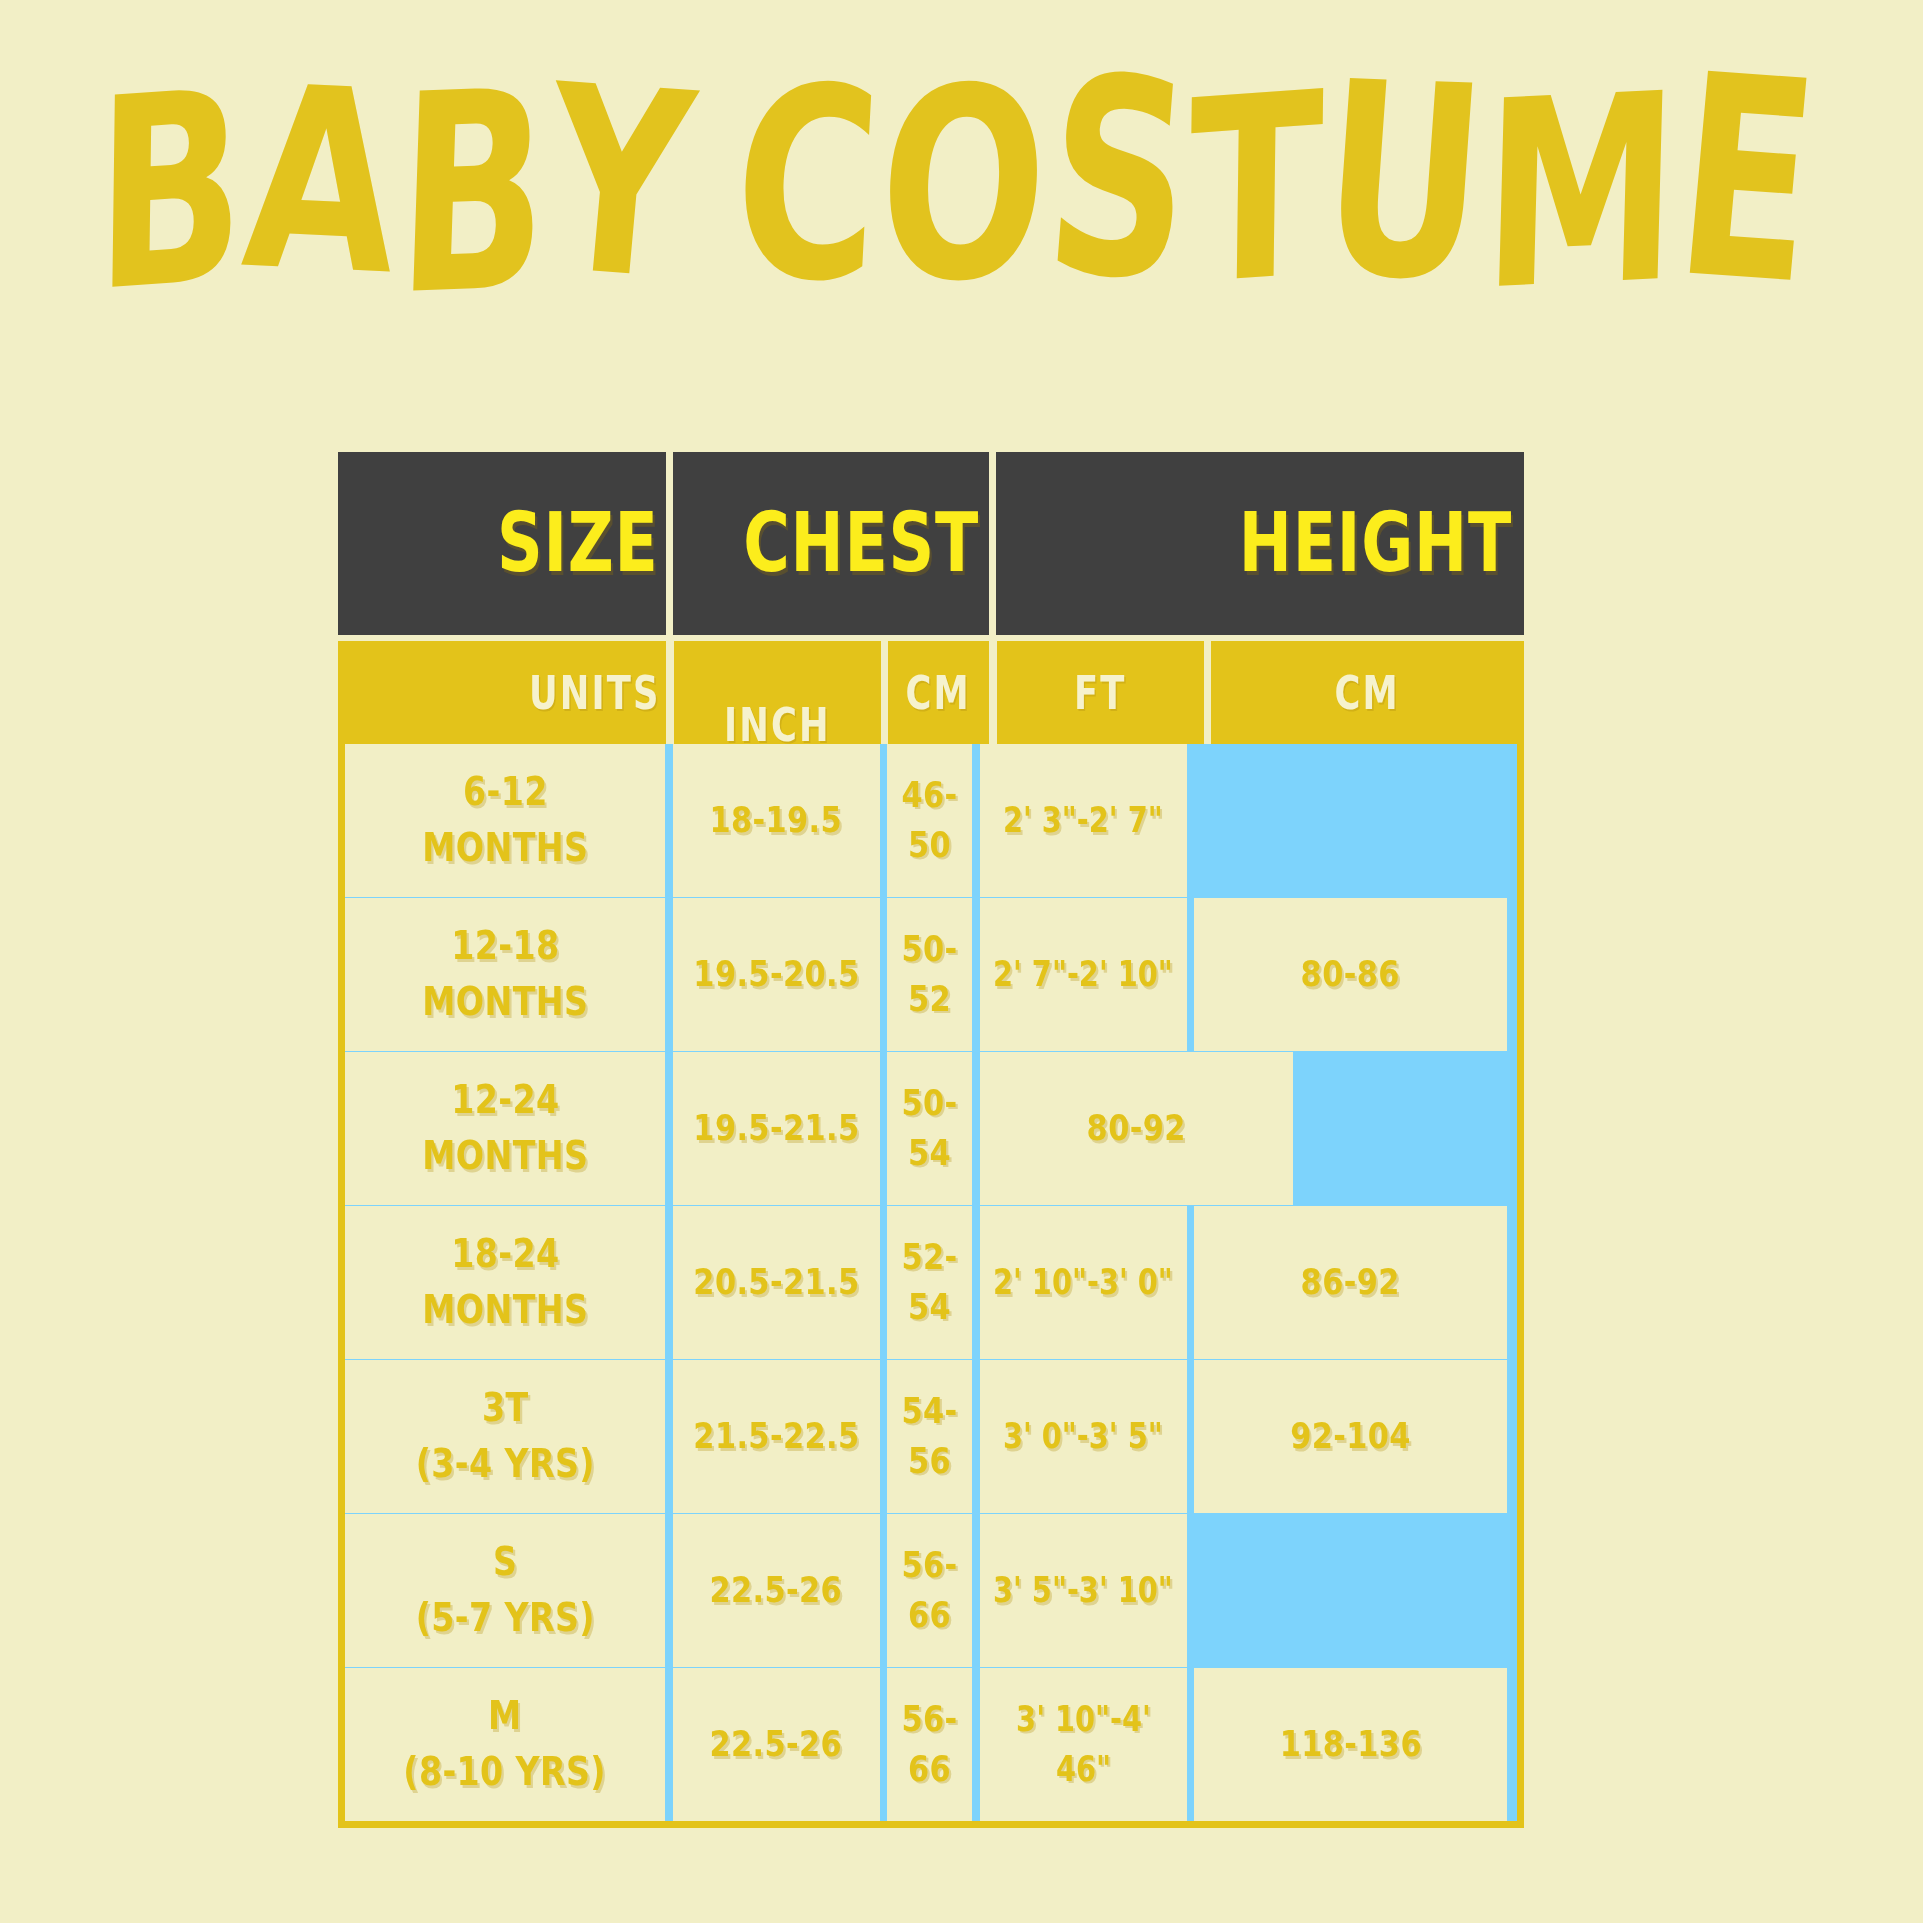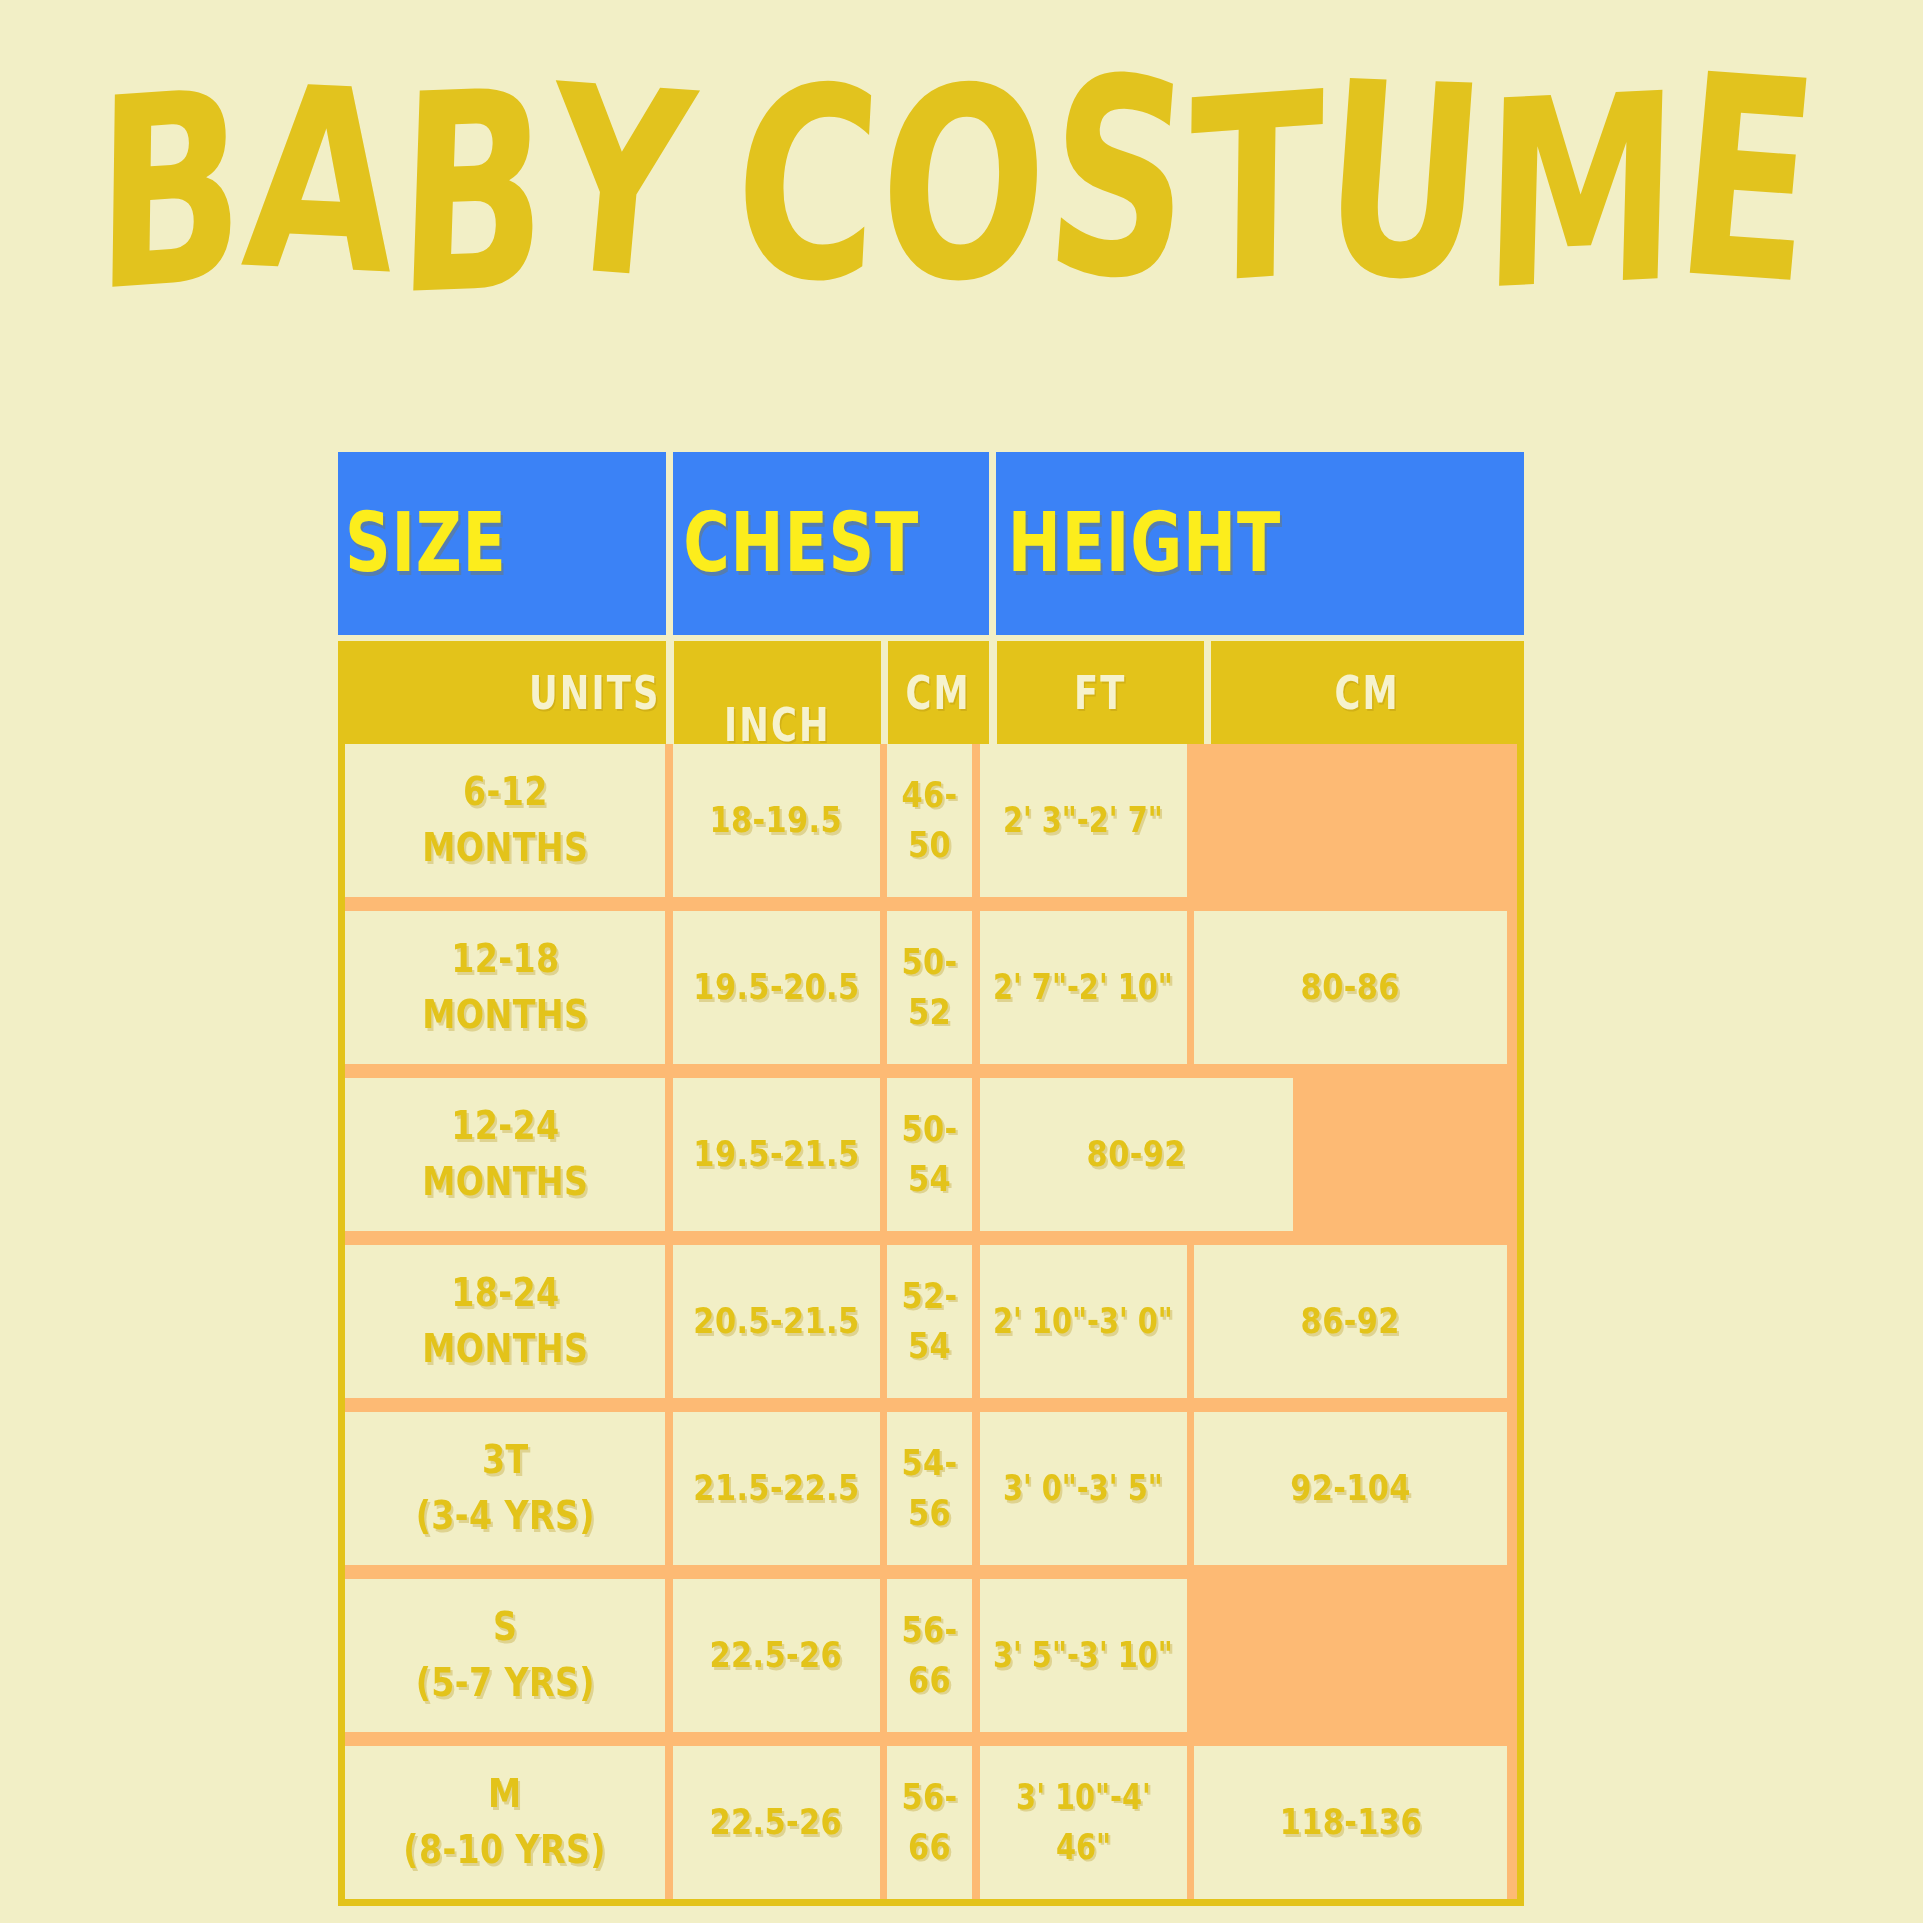--- a/index.html
+++ b/index.html
@@ -48,24 +48,24 @@
     width: 1186px;
   }
 
   
   .group-head {
     display: flex;
     height: 183px;
     gap: 7.5px;
   }
   .group-cell {
-    background: #3b82f6;
+    background: #404040;
     display: flex;
     align-items: center;
-    justify-content: flex-start;
+    justify-content: flex-end;
   }
   .group-cell .gtxt {
     font-family: "DejaVu Sans", sans-serif;
     font-weight: 700;
     font-size: 69px;
     line-height: 1;
     color: #fced1c;
     letter-spacing: 0.8px;
     transform: scaleY(1.18) scaleX(0.92);
     text-shadow: 2.3px 3px 0 rgba(150,116,10,0.30);
@@ -100,24 +100,24 @@
   .uc-units { width: 328px; justify-content: flex-end; }
   .uc-inch  { width: 207px; align-items: flex-end; }
   .uc-cm1   { width: 101px; }
   .uc-ft    { width: 207px; }
   .uc-cm2   { width: 313px; }
 
   
   .tbody {
     border: 7.5px solid #e3c31a;
     border-top: none;
-    background: #fdba74;
+    background: #7dd3fc;
     display: flex;
     flex-direction: column;
-    gap: 14px;
+    gap: 1px;
     padding-bottom: 0;
   }
   .trow {
     display: flex;
     gap: 7.5px;
     height: 153px;
   }
   .tcell {
     background: #f2efc6;
     display: flex;

